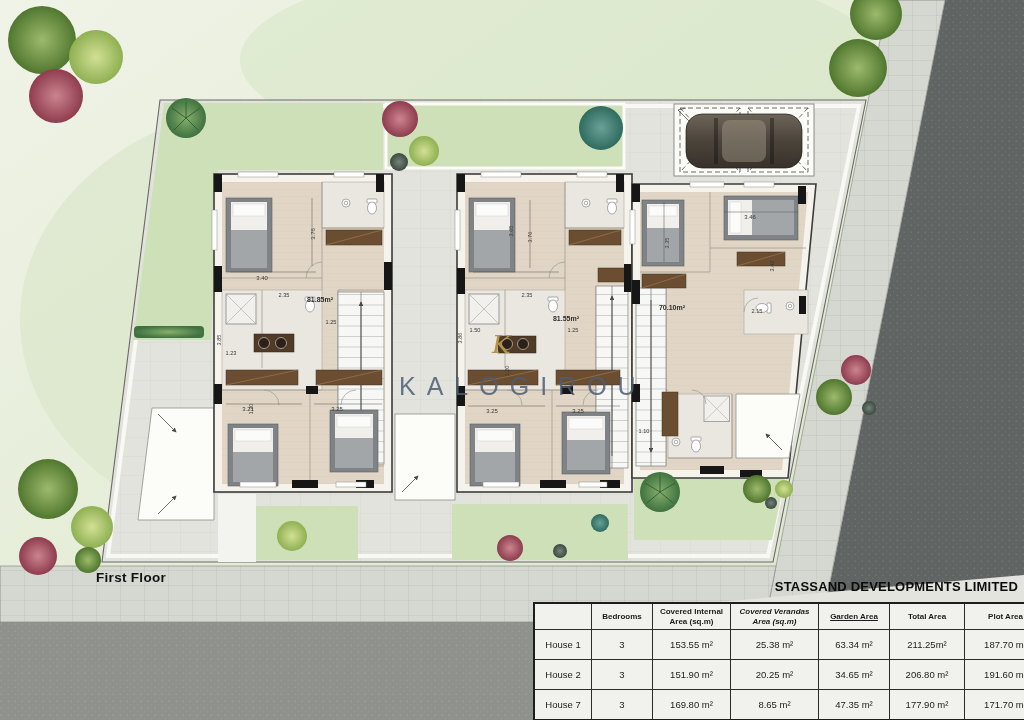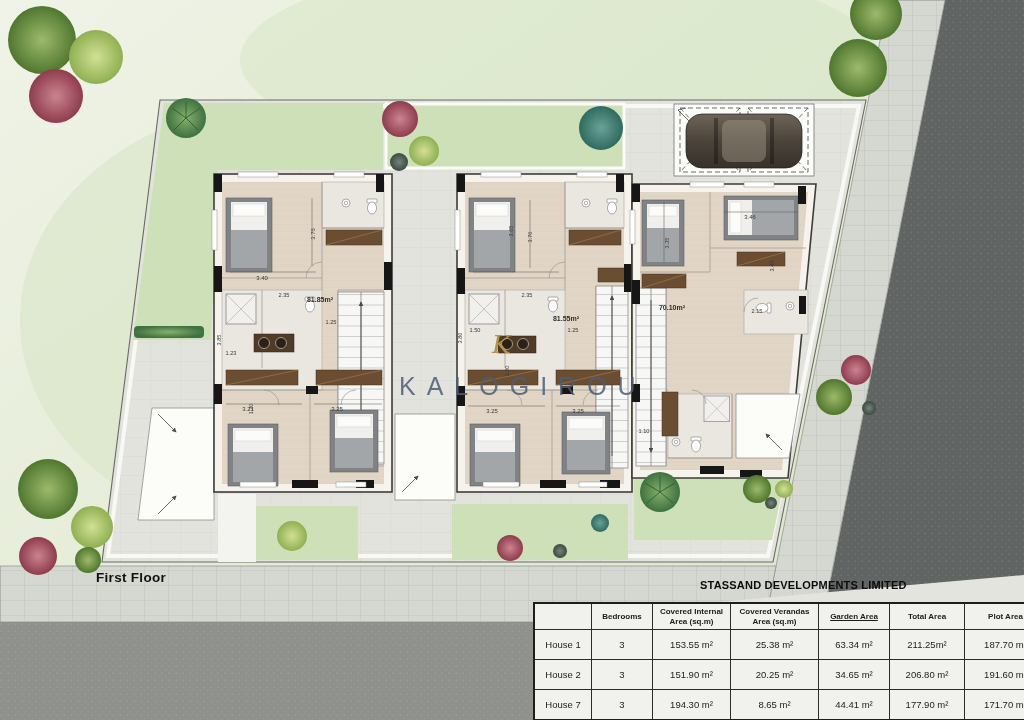--- a/index.html
+++ b/index.html
@@ -25,35 +25,35 @@
   .blanket{fill:#a3a6a9;}
   .fixture{fill:#ffffff;stroke:#8a8a86;stroke-width:.7;}
   .terrace{fill:#fcfcf9;stroke:#8f8f8a;stroke-width:.8;}
   .doorarc{stroke:#9a9a94;stroke-width:.7;fill:none;}
   .treeline{stroke:#2f5b33;stroke-width:.9;}
 
   .overlay{position:absolute;}
   #floor-label{left:96px;top:570px;font-size:13.5px;font-weight:800;color:#111;letter-spacing:.3px;}
   #title-wedge{left:718px;top:572px;width:306px;height:30px;background:#e4e4df;
                clip-path:polygon(0 100%,100% 10%,100% 100%);}
-  #dev-title{left:700px;top:579px;width:318px;text-align:left;font-size:11px;
+  #dev-title{left:700px;top:579px;width:318px;text-align:right;font-size:13px;
              font-weight:800;color:#0c0c0c;letter-spacing:.2px;}
   #watermark{left:388px;top:372px;width:236px;font-size:25px;
              font-weight:400;color:rgba(76,93,116,.85);letter-spacing:11px;text-indent:11px;}
   #monogram{left:492px;top:330px;font-family:"DejaVu Serif",serif;font-style:italic;
             font-size:25px;color:#b3934c;}
 
   #house-table{left:533px;top:602px;width:491px;border-collapse:collapse;
                background:#f1f1ed;table-layout:fixed;}
   #house-table th,#house-table td{border:1px solid #2b2b2b;text-align:center;
                vertical-align:middle;padding:0 2px;color:#1c1c1c;}
   #house-table th{font-size:8px;font-weight:800;height:25px;line-height:1.15;}
   #house-table td{font-size:9.5px;height:29px;}
   #house-table{border:2px solid #1d1d1d;}
-  .c0{width:52px;} .c1{width:56px;} .c2{width:73px;} .c3{width:83px;}
+  .c0{width:52px;} .c1{width:56px;} .c2{width:73px;} .c3{width:83px;font-style:italic;}
   .c4{width:66px;text-decoration:underline;} .c5{width:70px;} .c6{width:77px;}
 </style>
 </head>
 <body>
 
 <div id="stage">
 
 <svg width="1024" height="720" viewBox="0 0 1024 720">
   <defs>
     <linearGradient id="bgGrad" x1="0" y1="0" x2="1" y2="1">
@@ -497,22 +497,22 @@
       <td>3</td>
       <td>151.90 m²</td>
       <td>20.25 m²</td>
       <td>34.65 m²</td>
       <td>206.80 m²</td>
       <td>191.60 m²</td>
     </tr>
     <tr>
       <td>House 7</td>
       <td>3</td>
-      <td>194.30 m²</td>
+      <td>169.80 m²</td>
       <td>8.65 m²</td>
-      <td>44.41 m²</td>
+      <td>47.35 m²</td>
       <td>177.90 m²</td>
       <td>171.70 m²</td>
     </tr>
   </tbody>
 </table>
 
 </div>
 
 </body></html>

